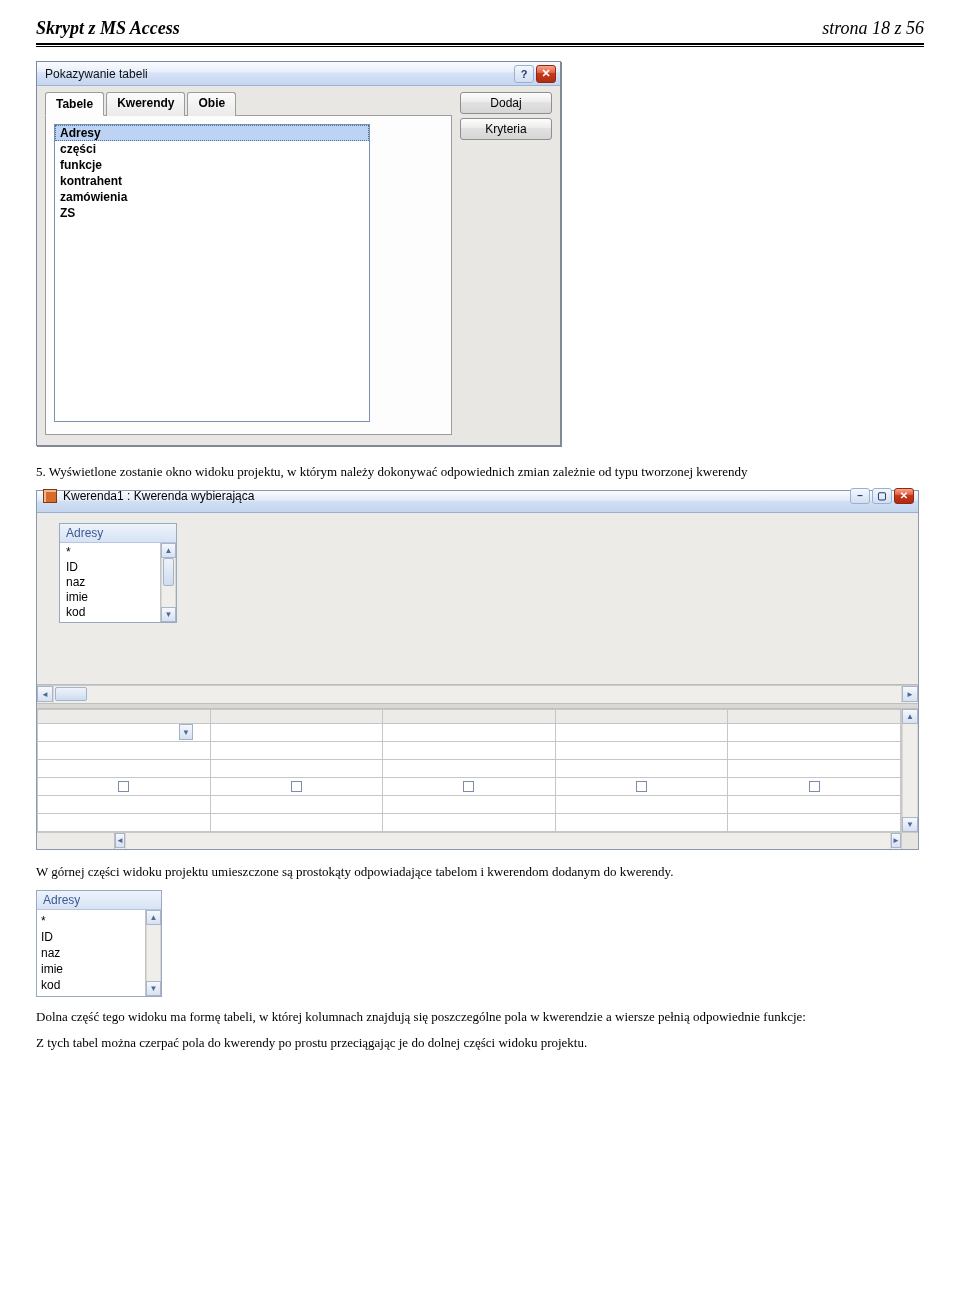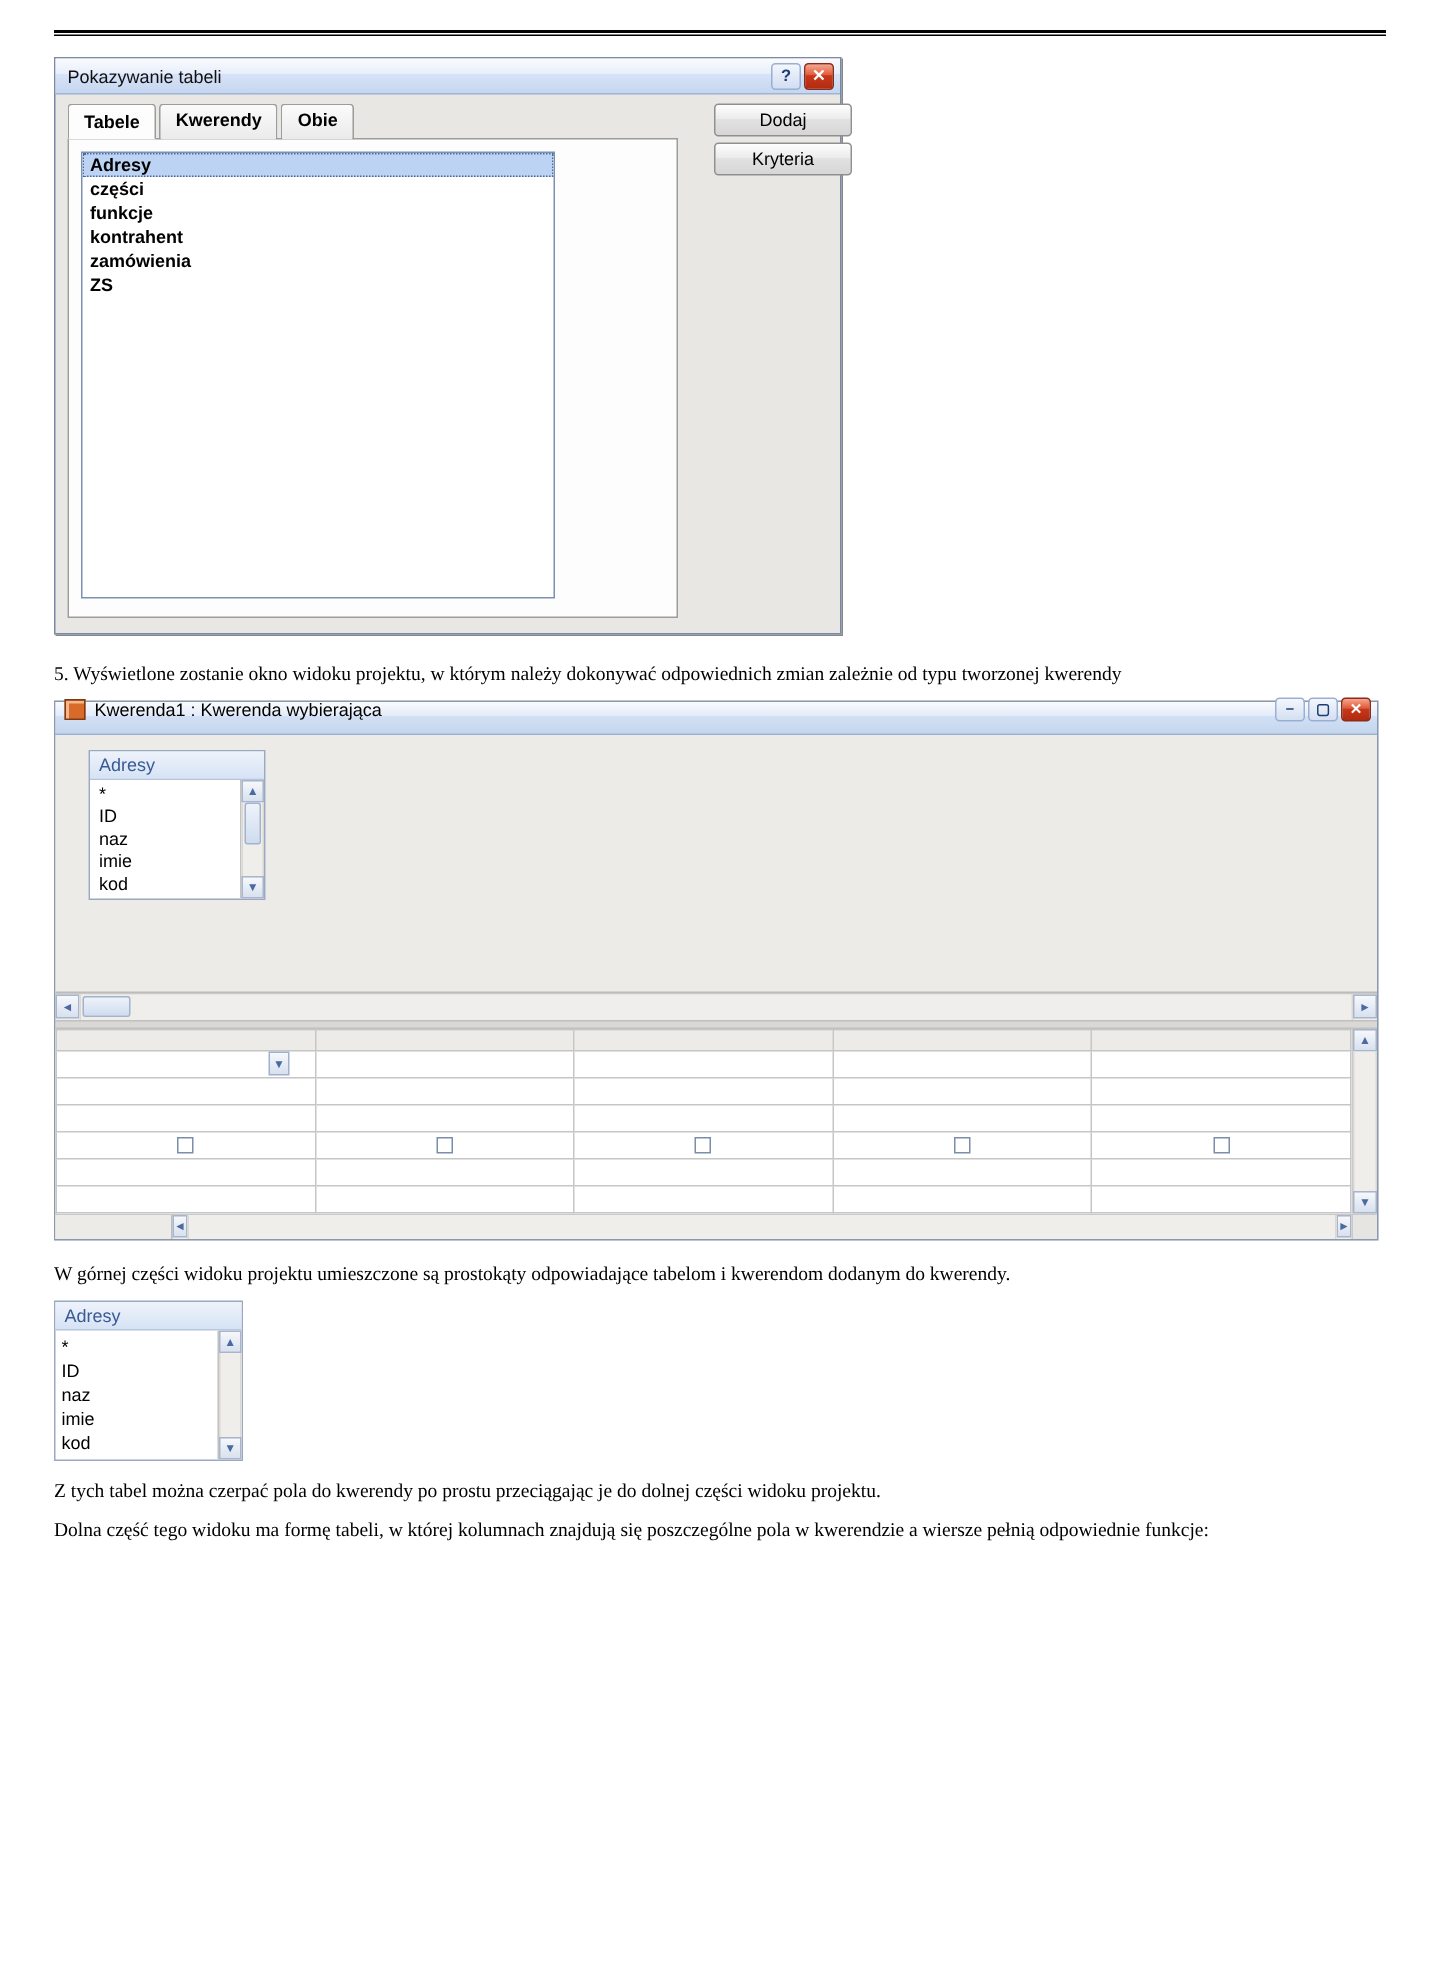--- a/index.html
+++ b/index.html
@@ -57,21 +57,21 @@
     margin-left: 2px;
     background: linear-gradient(#f3f6fc, #d2def2);
     border: 1px solid #9ab0d2;
     border-radius: 3px;
     display:flex; align-items:center; justify-content:center;
     color:#1b3d73; font-weight:bold; font-size:11px;
   }
   .dlg-btn-close { color:#fff; background: linear-gradient(#f7a58f,#e15a3a 45%,#c9381a 46%,#b22c11); border-color:#8b2b15;}
   .dlg-body { padding: 6px 8px 10px 8px; display:flex; }
   .dlg-left { flex:1;font-weight:bold; }
-  .dlg-right { width:100px; padding-left:24px; }
+  .dlg-right { width:100px; padding-left:8px; }
   .tabstrip { display:flex; gap:0; margin-bottom:-1px; }
   .tab {
     padding: 3px 10px 4px 10px;
     border:1px solid #9c9c9c;
     border-bottom:none;
     background: linear-gradient(#fbfbfb,#eaeaea);
     border-radius: 3px 3px 0 0;
     margin-right:2px;
     cursor:default;
     position:relative;
@@ -232,20 +232,26 @@
   .sb-list div { line-height:16px; }
   .sb-vscroll { width:16px; background:#efeeea; border-left:1px solid #c3c3c3;
     display:flex; flex-direction:column; }
 
 </style>
 </head>
 <body>
 
 <div class="page">
 
+  <div class="header-row">
+    <div>Skrypt z MS  Access</div>
+    <div class="header-right">
+      <span>strona </span><span>18</span><span> z 56</span>
+    </div>
+  </div>
   <hr class="hr-dbl">
 
   <div class="dlg">
     <div class="dlg-titlebar">
       <div class="dlg-title">Pokazywanie tabeli</div>
       <div class="dlg-btn-sq">
           <span>?</span>
         </div>
       <div class="dlg-btn-sq dlg-btn-close">
           <span>✕</span>
@@ -411,16 +417,16 @@
         <div>kod</div>
       </div>
       <div class="sb-vscroll">
         <div class="sb-btn">▲</div>
         <div class="sb-track" style="flex:1"></div>
         <div class="sb-btn">▼</div>
       </div>
     </div>
   </div>
 
+  <p class="body">Dolna część tego widoku ma formę tabeli, w której kolumnach znajdują się poszczególne pola w kwerendzie a wiersze pełnią odpowiednie funkcje:</p>
   <p class="body">Z tych tabel można czerpać pola do kwerendy po prostu przeciągając je do dolnej części widoku projektu.</p>
-  <p class="body">Dolna część tego widoku ma formę tabeli, w której kolumnach znajdują się poszczególne pola w kwerendzie a wiersze pełnią odpowiednie funkcje:</p>
 
 </div>
 
 </body></html>

